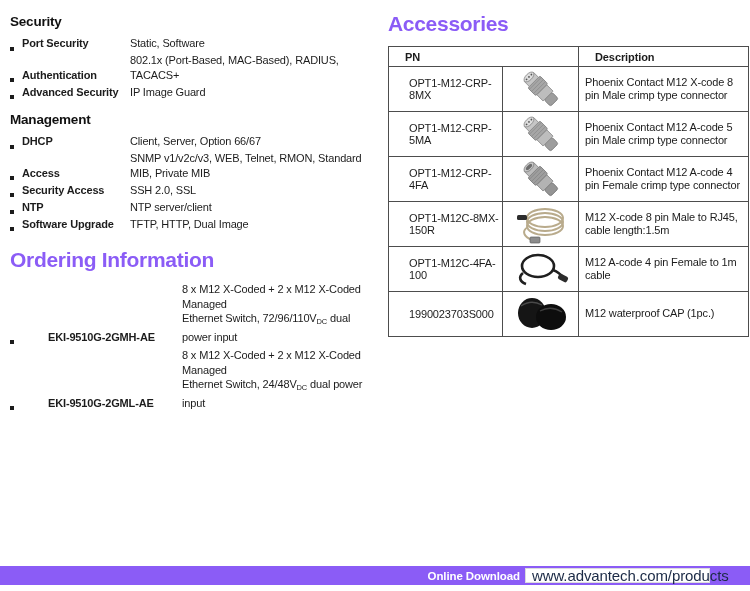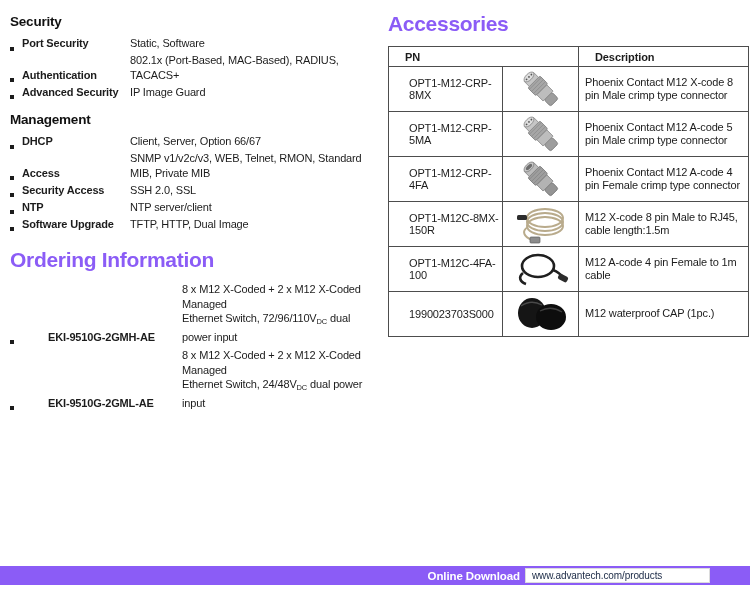--- a/index.html
+++ b/index.html
@@ -52,21 +52,21 @@
   
   .footer-bar {
     position: absolute; left: 0; top: 551px; width: 750px; height: 19px;
     background: #8b5cf6; display: flex; align-items: center; justify-content: flex-end; margin-top: 15px;
   }
   .footer-label { color: #ffffff; font-weight: bold; font-size: 11.5px; letter-spacing: -0.1px; }
   .footer-box {
     background: #ffffff; border: 1px solid #dcdcdc;
     width: 185px; height: 15px; margin-left: 5px; margin-right: 40px;
     display: flex; align-items: center; padding: 4px 6px;
-    font-size: 10px; color: #1b2a46; letter-spacing: -0.1px;
+    font-size: 15px; color: #1b2a46; letter-spacing: -0.1px;
   }
   svg { display: inline-block; vertical-align: middle; }
 </style>
 </head>
 <body>
 
 <div class="page">
 
   <div class="col-left">
 

